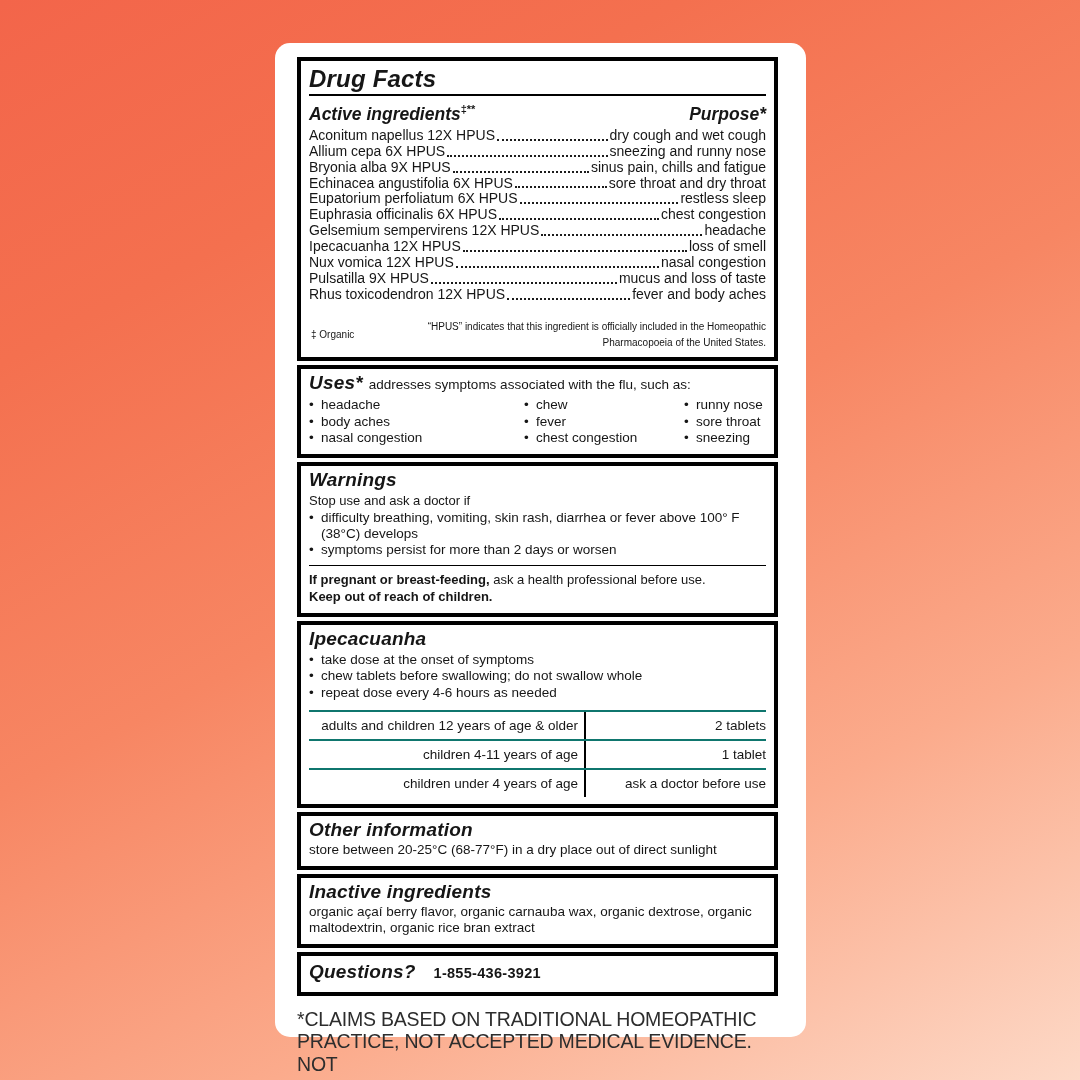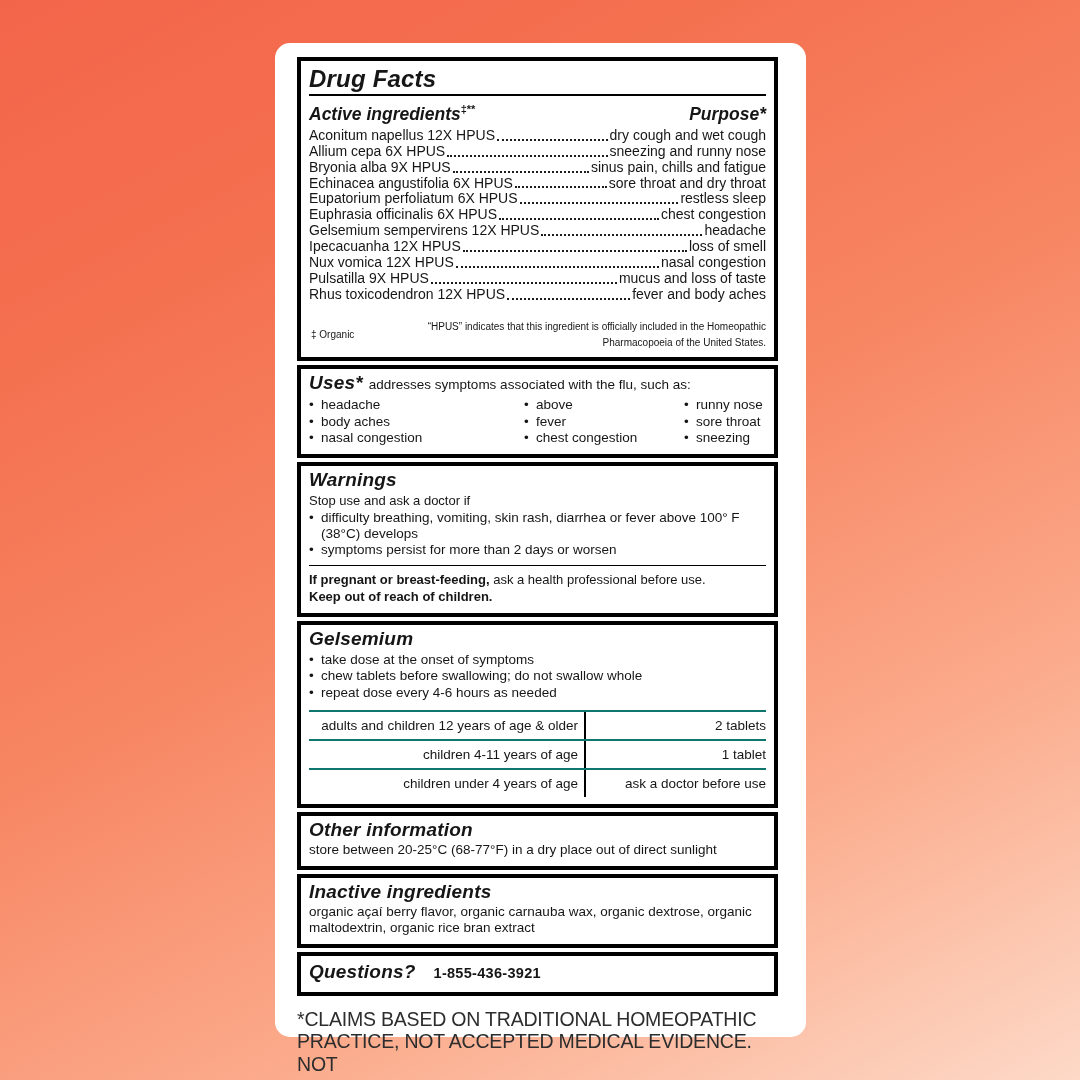--- a/index.html
+++ b/index.html
@@ -138,21 +138,21 @@
       <div class="sec-head-row">
         <span class="sec-title inline">Uses*</span><span>addresses symptoms associated with the flu, such as:</span>
       </div>
       <div class="uses-cols" id="uses-columns">
           <ul class="blist uses-col">
             <li>headache</li>
             <li>body aches</li>
             <li>nasal congestion</li>
           </ul>
           <ul class="blist uses-col">
-            <li>above</li>
+            <li>chew</li>
             <li>fever</li>
             <li>chest congestion</li>
           </ul>
           <ul class="blist uses-col">
             <li>runny nose</li>
             <li>sore throat</li>
             <li>sneezing</li>
           </ul>
         </div>
     </section>
@@ -163,21 +163,21 @@
       <ul class="blist" id="warn-bullets">
           <li>difficulty breathing, vomiting, skin rash, diarrhea or fever above 100° F (38°C) develops</li>
           <li>symptoms persist for more than 2 days or worsen</li>
         </ul>
       <div class="thin-rule"></div>
       <div class="warn-line"><span class="bold">If pregnant or breast-feeding,</span><span> ask a health professional before use.</span></div>
       <div class="warn-line bold">Keep out of reach of children.</div>
     </section>
 
     <section class="box">
-      <div class="sec-title">Gelsemium</div>
+      <div class="sec-title">Ipecacuanha</div>
       <ul class="blist dir-bullets" id="dir-bullets">
           <li>take dose at the onset of symptoms</li>
           <li>chew tablets before swallowing; do not swallow whole</li>
           <li>repeat dose every 4-6 hours as needed</li>
         </ul>
       <div class="dose-table" id="dose-table">
           <div class="dose-row">
             <span class="dose-who">adults and children 12 years of age &amp; older</span>
             <span class="dose-amt">2 tablets</span>
           </div>

